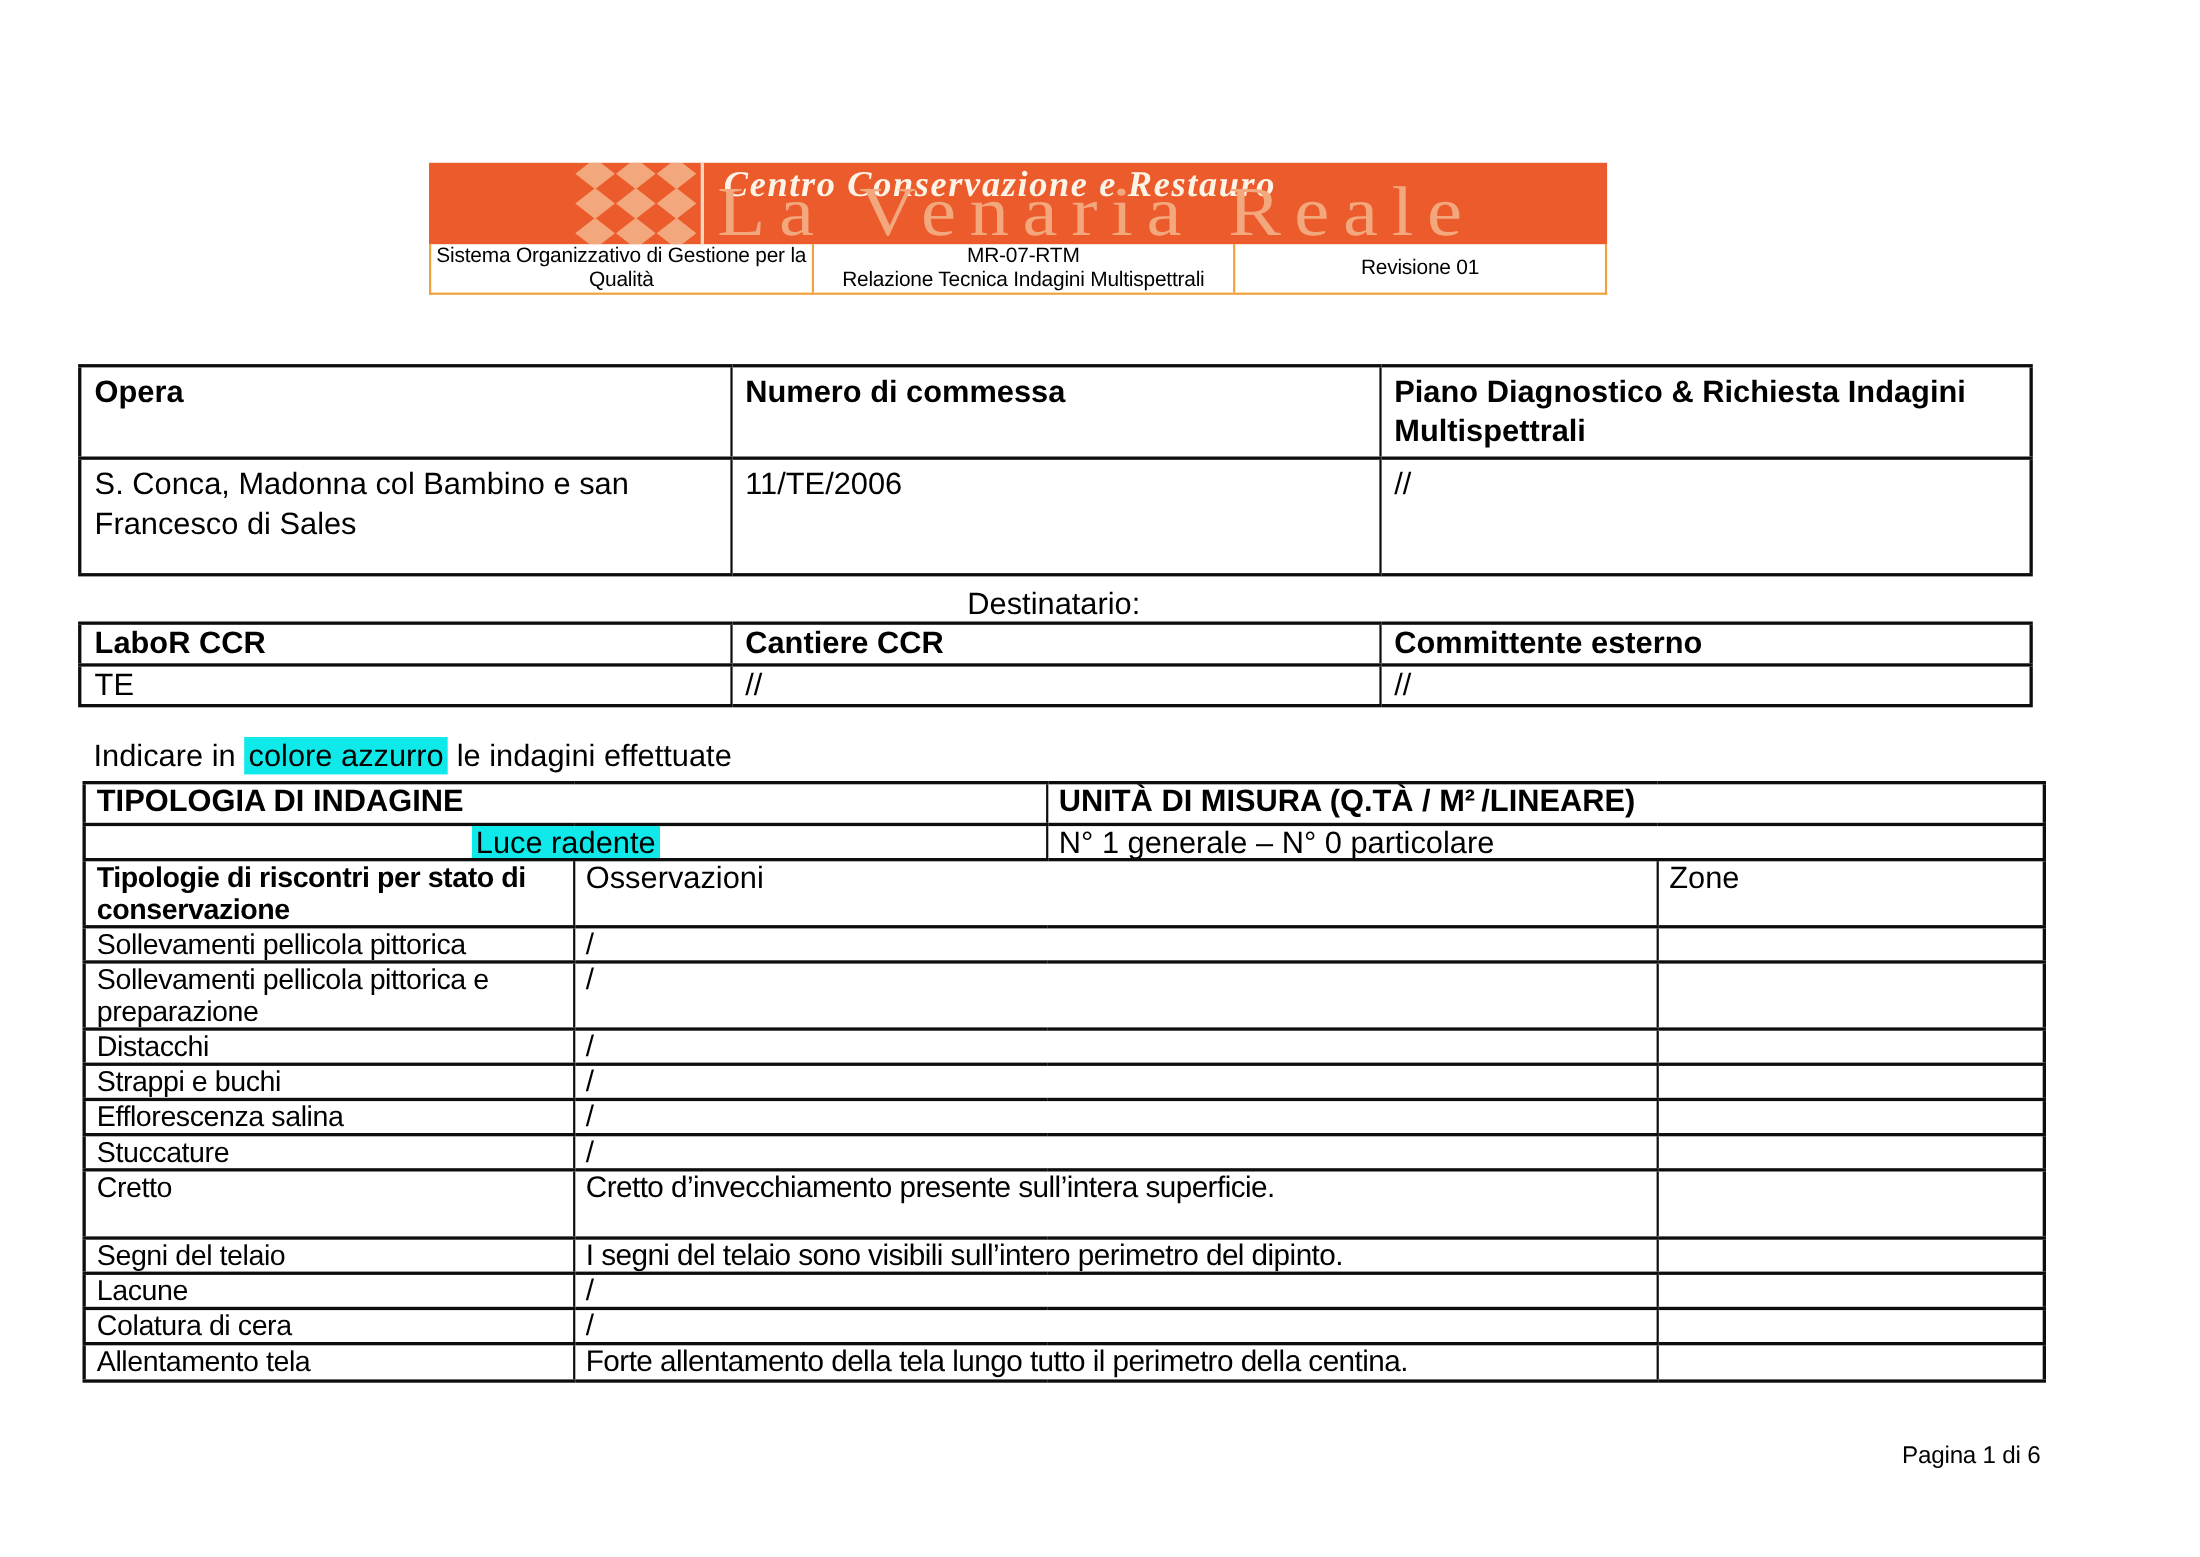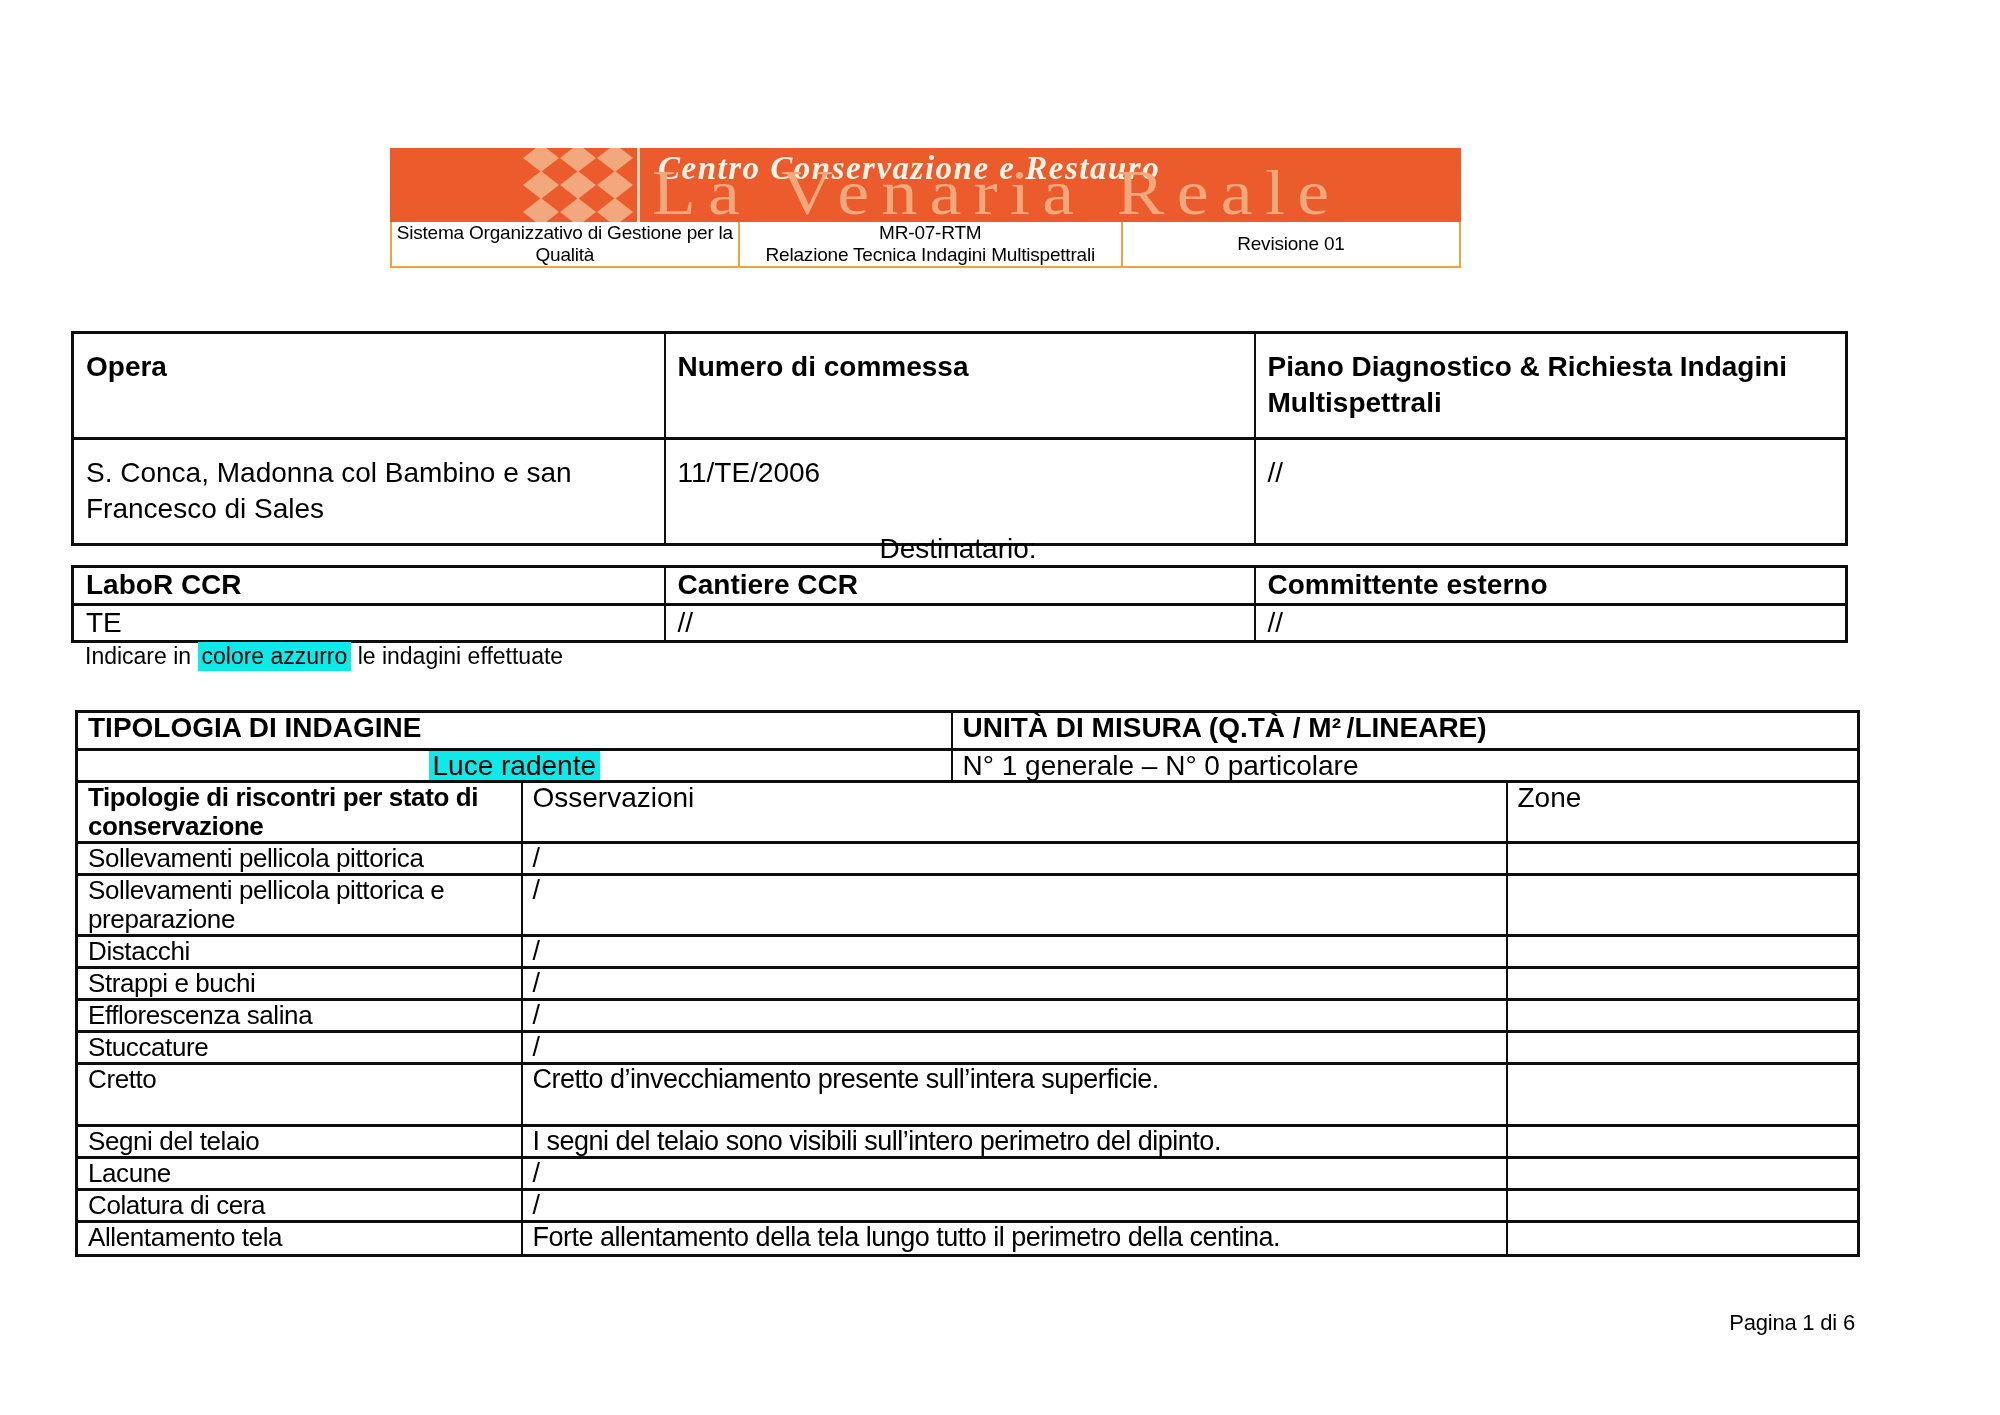--- a/index.html
+++ b/index.html
@@ -56,41 +56,41 @@
   
   table.doc {
     position:absolute; border-collapse:collapse; table-layout:fixed;
     background:#fff;
     border:3px solid var(--ink, #0d0d0d);
   }
   table.doc td {
     border:2px solid var(--ink, #0d0d0d);
     border-top-width:3px; border-bottom-width:3px;
     vertical-align:top; font-size:28px; line-height:1.3;
-    padding:15px 12px; overflow:hidden;
+    padding:4px 12px; overflow:hidden;
   }
   td.b { font-weight:bold; }
 
   
   #opera-table { left:71px; top:331px; width:1774px; }
   #opera-table tr.hd td { height:66px; }
   #opera-table tr.dt td { height:106px; }
 
   
   #destinatario-label {
     position:absolute; left:71px; top:533px; width:1774px;
     text-align:center; font-size:28px;
   }
   #dest-table { left:71px; top:565px; width:1774px;padding-left:41px; }
   #dest-table td { padding:1px 12px; line-height:1.15; }
   #dest-table tr.hd td { height:38px; }
   #dest-table tr.dt td { height:32px; }
 
   
-  #note-line { position:absolute; left:85px; top:643px; font-size:23px; }
+  #note-line { position:absolute; left:85px; top:671px; font-size:28px; }
   .hl { background:var(--hl_cyan, #10e9e9); padding:1px 4px 2px 4px; }
 
   
   #survey-table { left:75px; top:710px; width:1782px; }
   #survey-table td { padding:0px 10px; line-height:29px; }
   #survey-table td.lab { font-size:26px; letter-spacing:-0.4px; padding-right:4px;margin-left:28px; }
   #survey-table td.obs { font-size:27px; letter-spacing:-0.5px; }
   tr.h38 td { height:38px; }
   tr.h28 td { height:28px; }
   tr.h58 td { height:58px; }

